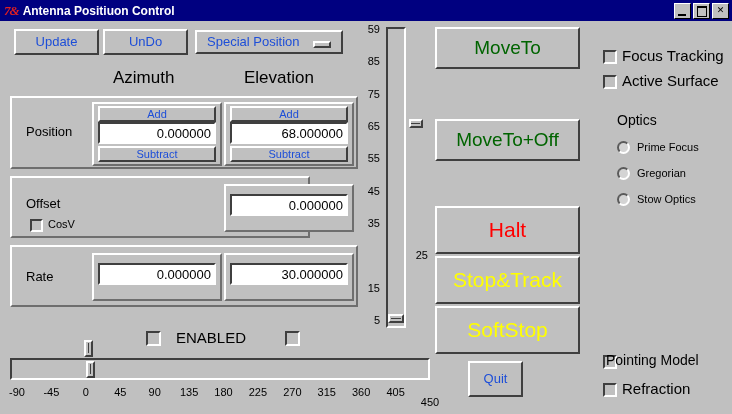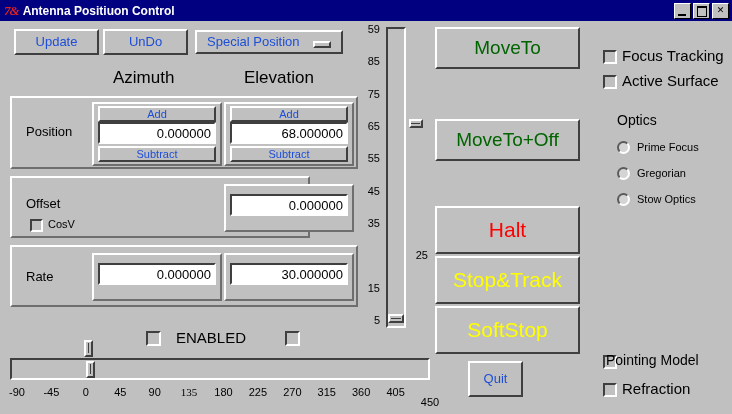--- a/index.html
+++ b/index.html
@@ -233,21 +233,21 @@
   <div class="az-handle" style="left:84px;top:340px;"></div>
   <div id="az-trough">
     <div class="az-handle" style="left:74px;top:1px;"></div>
   </div>
   <div id="az-ticks">
       <div class="az-tick" style="left: -3px;">-90</div>
       <div class="az-tick" style="left: 31.4167px;">-45</div>
       <div class="az-tick" style="left: 65.8333px;">0</div>
       <div class="az-tick" style="left: 100.25px;">45</div>
       <div class="az-tick" style="left: 134.667px;">90</div>
-      <div class="az-tick" style="left: 169.083px; font-family: Liberation Serif, serif;">135</div>
+      <div class="az-tick" style="left: 169.083px;">135</div>
       <div class="az-tick" style="left: 203.5px;">180</div>
       <div class="az-tick" style="left: 237.917px;">225</div>
       <div class="az-tick" style="left: 272.333px;">270</div>
       <div class="az-tick" style="left: 306.75px;">315</div>
       <div class="az-tick" style="left: 341.167px;">360</div>
       <div class="az-tick" style="left: 375.583px;">405</div>
       <div class="az-tick" style="left: 410px; margin-top: 10px;">450</div>
     </div>
 
 </div>

